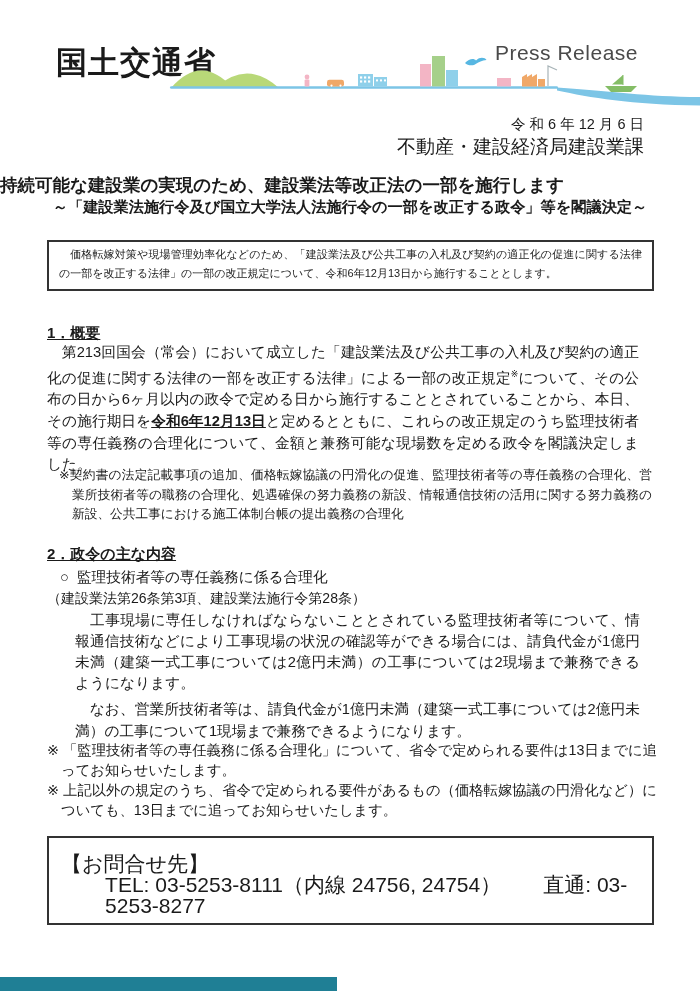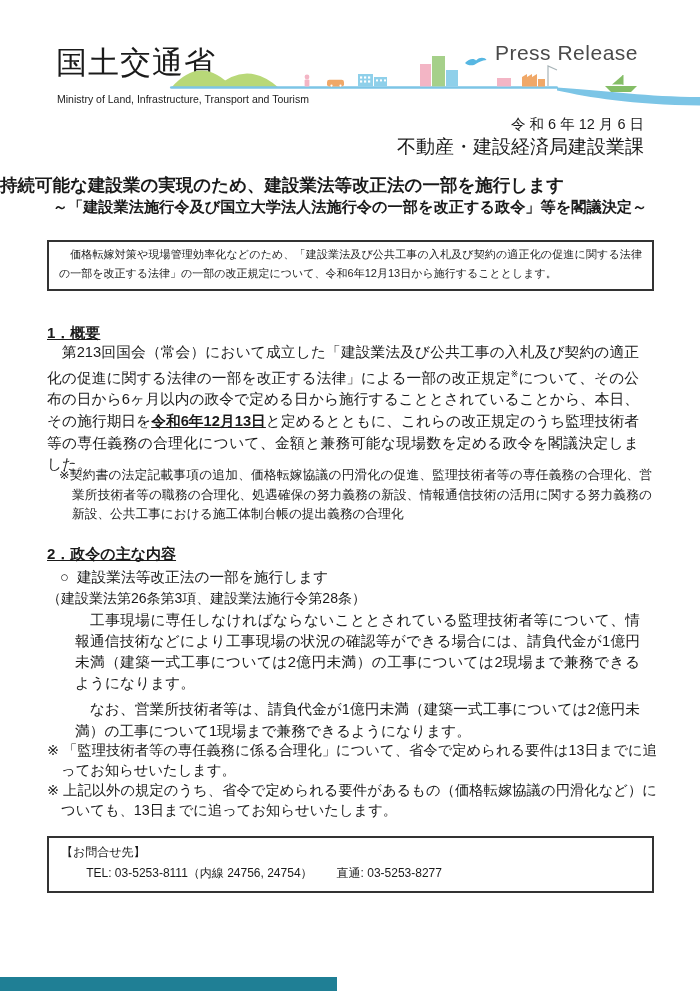--- a/index.html
+++ b/index.html
@@ -2,21 +2,21 @@
 <html style="--text-color: #1a1a1a; --press-release-gray: #4a4a4a; --hill-green: #b8d878; --water-blue: #7cc5e6; --building-pink: #f3b5c5; --building-green: #a6d08a; --building-orange: #f0a868; --building-blue: #8fd0ea; --footer-teal: #1f7f95;"><head>
 <meta charset="utf-8">
 <style>
   html,body{margin:0;padding:0;background:#e8e8e8;}
   .page{
     position:relative;width:700px;height:991px;margin:0 auto;background:#fff;
     font-family:"Liberation Sans","DejaVu Sans",sans-serif;
     color:var(--text-color,#1a1a1a);overflow:hidden;
   }
   
-  .ministry-jp{position:absolute;left:56px;top:42px;font-size:31px;font-weight:normal;letter-spacing:1px;white-space:nowrap;}
+  .ministry-jp{position:absolute;left:56px;top:42px;font-size:31px;font-weight:bold;letter-spacing:1px;white-space:nowrap;}
   .ministry-en{position:absolute;left:57px;top:93px;font-size:10.5px;color:#222;white-space:nowrap;}
   .press-release{position:absolute;top:41px;right:62px;font-size:21px;color:var(--press-release-gray,#4a4a4a);letter-spacing:.5px;}
   .illustration{position:absolute;left:165px;top:50px;width:535px;height:60px;}
   
   .date-line{position:absolute;right:56px;top:115px;font-size:14.5px;white-space:nowrap;}
   .dept-line{position:absolute;right:56px;top:134px;font-size:19px;white-space:nowrap;}
   
   .title-main{position:absolute;left:0;right:0;top:173px;text-align:left;font-size:17.5px;font-weight:bold;white-space:nowrap;}
   .title-sub{position:absolute;left:0;right:0;top:197px;text-align:center;font-size:15.2px;white-space:nowrap;font-weight:bold;}
   
@@ -32,37 +32,36 @@
   .s2-item{position:absolute;left:60px;top:568px;font-size:14.7px;}
   .s2-item .bullet{margin-right:8px;}
   .s2-ref{position:absolute;left:47px;right:73px;top:590px;text-align:left;font-size:14px;}
   .s2-p1{position:absolute;left:75px;top:610px;width:565px;font-size:14.7px;line-height:21px;text-align:justify;}
   .s2-p2{position:absolute;left:75px;top:699px;width:565px;font-size:14.7px;line-height:21.5px;text-align:justify;}
   .s2-note{position:absolute;left:47px;width:596px;font-size:14.3px;line-height:19.8px;
     padding-left:14px;text-indent:-14px;text-align:justify;}
   .s2-note.n1{top:741px;}
   .s2-note.n2{top:781px;}
   .contact-box{position:absolute;left:47px;top:836px;width:579px;border:2px solid #333;
-    padding:4px 12px 7px;font-size:12px;line-height:21px;}
+    padding:15px 12px 7px;font-size:21px;line-height:21px;}
   .contact-line1{padding-left:1.1em;}
   .contact-line2{padding-left:2.1em;}
   .footer-bar{position:absolute;left:0;top:977px;width:337px;height:14px;background:var(--footer-teal,#1f7f95);}
   
   .f-hill{fill:var(--hill-green,#b8d878);} .f-water{fill:var(--water-blue,#7cc5e6);}
   .f-pink{fill:var(--building-pink,#f3b5c5);} .f-green{fill:var(--building-green,#a6d08a);}
   .f-orange{fill:var(--building-orange,#f0a868);} .f-blue{fill:var(--building-blue,#8fd0ea);}
   .f-bird{fill:#57b7e2;} .f-boat{fill:#84bd66;}
 </style>
 </head>
 <body>
 
 <div class="page">
 
   <div class="ministry-jp">国土交通省</div>
-  <div class="ministry-en">Ministry of Land, Infrastructure, Transport and Tourism</div>
   <div class="press-release">Press Release</div>
 
   <svg class="illustration" viewBox="0 0 535 60" aria-hidden="true">
     <g>
       <path class="f-hill" d="M6,38 Q36,3 68,38 Z"></path>
       <path class="f-hill" d="M50,38 Q82,9 114,38 Z"></path>
     </g>
     <rect class="f-water" x="5" y="36.2" width="388" height="2.6" rx="1.3"></rect>
     <g>
       <circle class="f-pink" cx="142" cy="27" r="2.4"></circle>
@@ -117,21 +116,21 @@
   <div class="summary-box">
     <span>　価格転嫁対策や現場管理効率化などのため、「建設業法及び公共工事の入札及び契約の適正化の促進に関する法律の一部を改正する法律」の一部の改正規定について、令和6年12月13日から施行することとします。</span>
   </div>
 
   <div class="s1-heading">1．概要</div>
   <div class="s1-body"><span>　第213回国会（常会）において成立した「建設業法及び公共工事の入札及び契約の適正化の促進に関する法律の一部を改正する法律」による一部の改正規定</span><span class="sup">※</span><span>について、その公布の日から6ヶ月以内の政令で定める日から施行することとされていることから、本日、その施行期日を</span><span class="emph">令和6年12月13日</span><span>と定めるとともに、これらの改正規定のうち監理技術者等の専任義務の合理化について、金額と兼務可能な現場数を定める政令を閣議決定しました。</span></div>
   <div class="s1-note">※契約書の法定記載事項の追加、価格転嫁協議の円滑化の促進、監理技術者等の専任義務の合理化、営業所技術者等の職務の合理化、処遇確保の努力義務の新設、情報通信技術の活用に関する努力義務の新設、公共工事における施工体制台帳の提出義務の合理化</div>
 
   <div class="s2-heading">2．政令の主な内容</div>
   <div class="s2-item">
-    <span class="bullet">○</span><span>建設業法等改正法の一部を施行します</span>
+    <span class="bullet">○</span><span>監理技術者等の専任義務に係る合理化</span>
   </div>
   <div class="s2-ref">（建設業法第26条第3項、建設業法施行令第28条）</div>
   <div class="s2-p1">　工事現場に専任しなければならないこととされている監理技術者等について、情報通信技術などにより工事現場の状況の確認等ができる場合には、請負代金が1億円未満（建築一式工事については2億円未満）の工事については2現場まで兼務できるようになります。</div>
   <div class="s2-p2">　なお、営業所技術者等は、請負代金が1億円未満（建築一式工事については2億円未満）の工事について1現場まで兼務できるようになります。</div>
   <div class="s2-note n1"><span>※</span> <span>「監理技術者等の専任義務に係る合理化」について、省令で定められる要件は13日までに追ってお知らせいたします。</span></div>
   <div class="s2-note n2"><span>※</span> <span>上記以外の規定のうち、省令で定められる要件があるもの（価格転嫁協議の円滑化など）についても、13日までに追ってお知らせいたします。</span></div>
 
   <div class="contact-box">
     <div>【お問合せ先】</div>
     <div class="contact-line2">TEL: 03-5253-8111（内線 24756, 24754）　　直通: 03-5253-8277</div>

